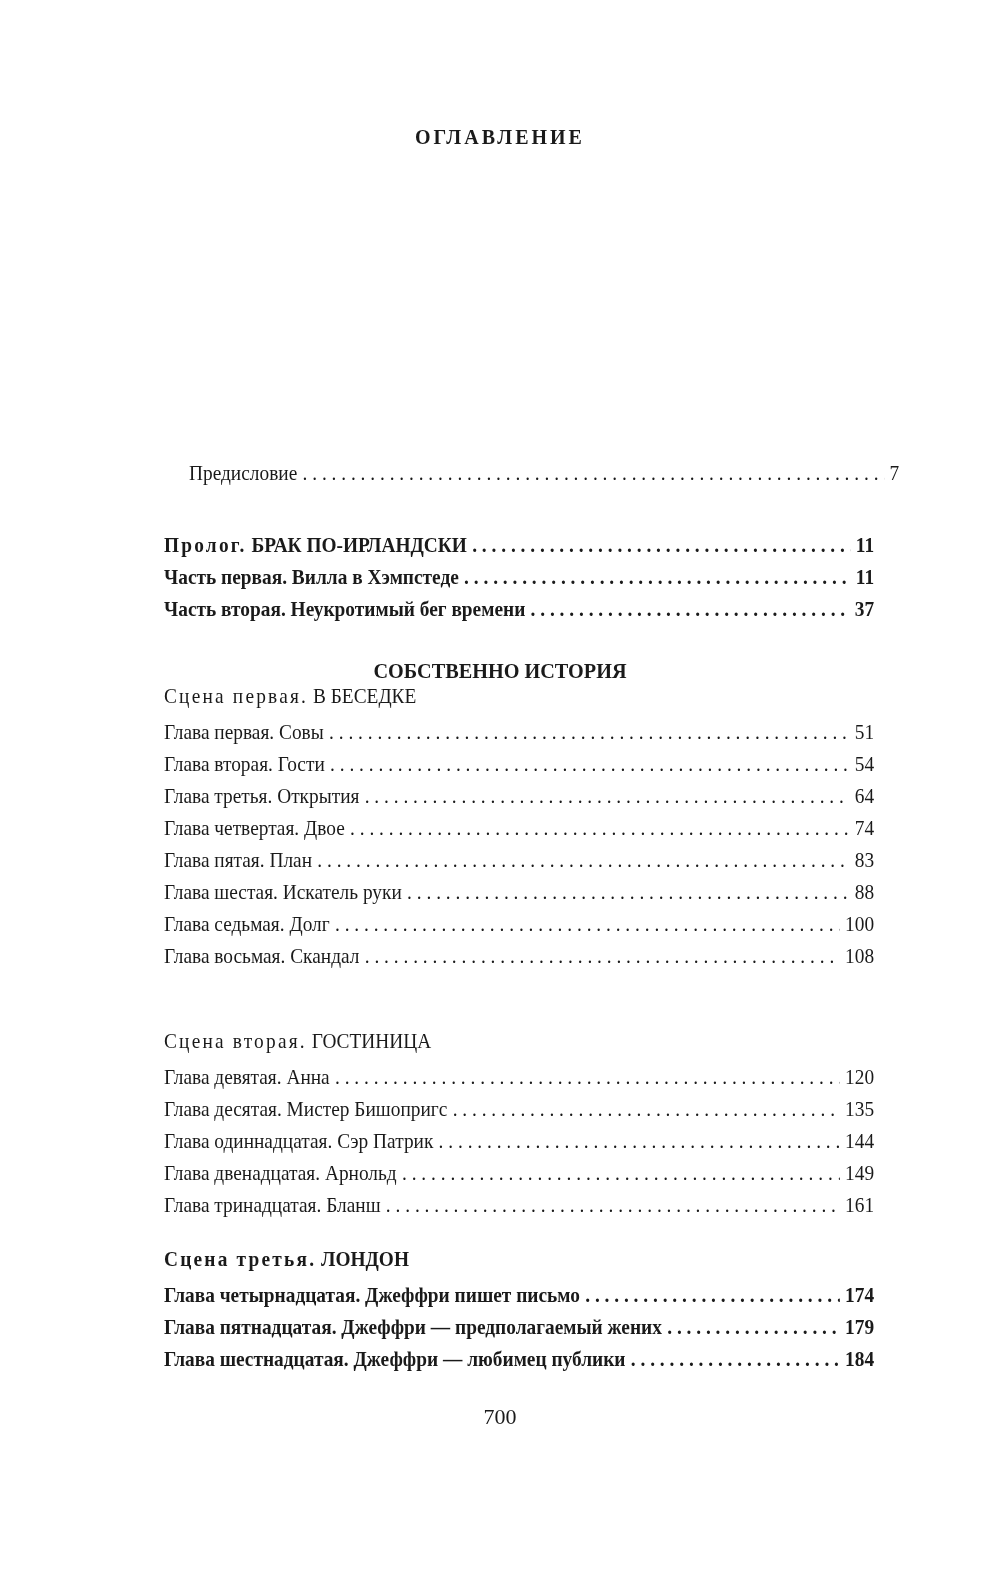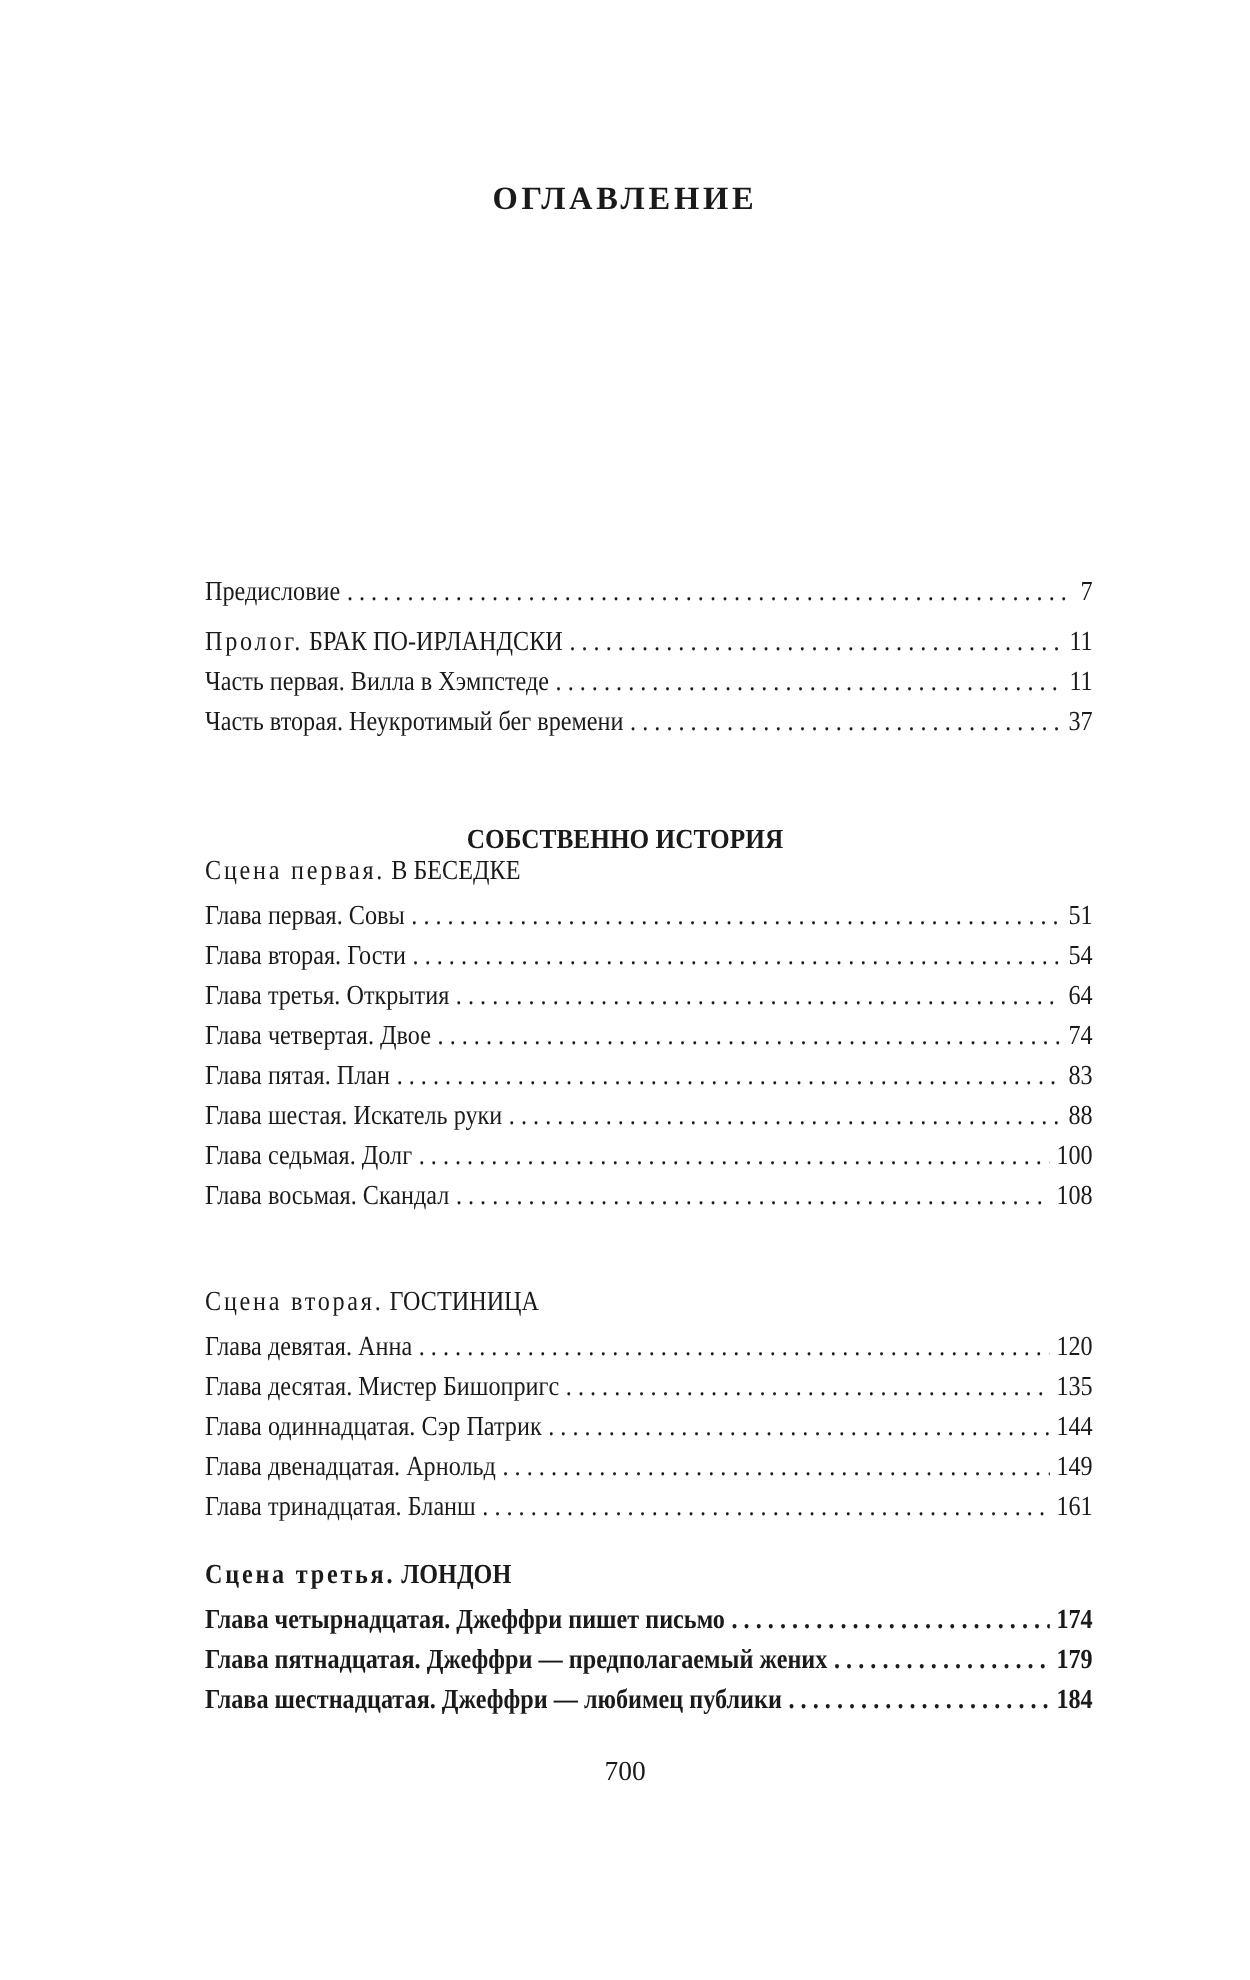--- a/index.html
+++ b/index.html
@@ -1,45 +1,45 @@
 <!DOCTYPE html>
 <html><head>
 <meta charset="utf-8">
 <style>
   html, body { margin: 0; padding: 0; background: #ffffff; }
   body { width: 1000px; height: 1584px; position: relative; overflow: hidden;
          font-family: "Liberation Serif", "DejaVu Serif", serif; color: #1a1a1a; }
-  .page-title { position: absolute; top: 144px; left: 0; width: 1000px; text-align: center;
-                font-size: 26px; font-weight: bold; letter-spacing: 3px; }
+  .page-title { position: absolute; top: 126px; left: 0; width: 1000px; text-align: center;
+                font-size: 20px; font-weight: bold; letter-spacing: 3px; }
   .toc { position: absolute; left: 164px; width: 710px; }
   .row { display: flex; align-items: baseline; height: 32px; font-size: 22px;
          transform: scaleX(0.88); transform-origin: left; width: 807px; }
   .row .t { white-space: nowrap; }
   .row .dots { flex: 1; overflow: hidden; white-space: nowrap; margin: 0 6px; letter-spacing: 4.2px; }
   .row .dots::before { content: ". . . . . . . . . . . . . . . . . . . . . . . . . . . . . . . . . . . . . . . . . . . . . . . . . . . . . . . . . . . . . . . . . . . . . . . . . . . . . . . . . . . . . . . . . . . ."; letter-spacing: 0; }
   .row .p { white-space: nowrap; text-align: right; }
   .scene { font-size: 22px; height: 36px; transform: scaleX(0.88); transform-origin: left; width: 807px; white-space: nowrap; }
   .scene .sp { letter-spacing: 2.5px; }
   .section-title { position: absolute; left: 0; width: 1000px; text-align: center;
                    font-size: 22px; font-weight: bold; transform: scaleX(0.92); }
   .page-num { position: absolute; top: 1404px; left: 0; width: 1000px; text-align: center; font-size: 22px; }
 </style>
 </head>
 <body>
 
 <div class="page-title">ОГЛАВЛЕНИЕ</div>
 
-<div class="toc" style="top:460px;">
+<div class="toc" style="top:460px;margin-left:25px;">
   <div class="row">
     <span class="t">Предисловие</span>
     <span class="dots"></span>
     <span class="p">7</span>
   </div>
 </div>
-<div class="toc" style="top:500px;">
+<div class="toc" style="top:532px;font-weight:bold;">
   <div class="row">
     <span class="t"><span style="letter-spacing:2.5px">Пролог.</span> <span>БРАК ПО-ИРЛАНДСКИ</span></span>
     <span class="dots"></span>
     <span class="p">11</span>
   </div>
   <div class="row">
     <span class="t">Часть первая. Вилла в Хэмпстеде</span>
     <span class="dots"></span>
     <span class="p">11</span>
   </div>

